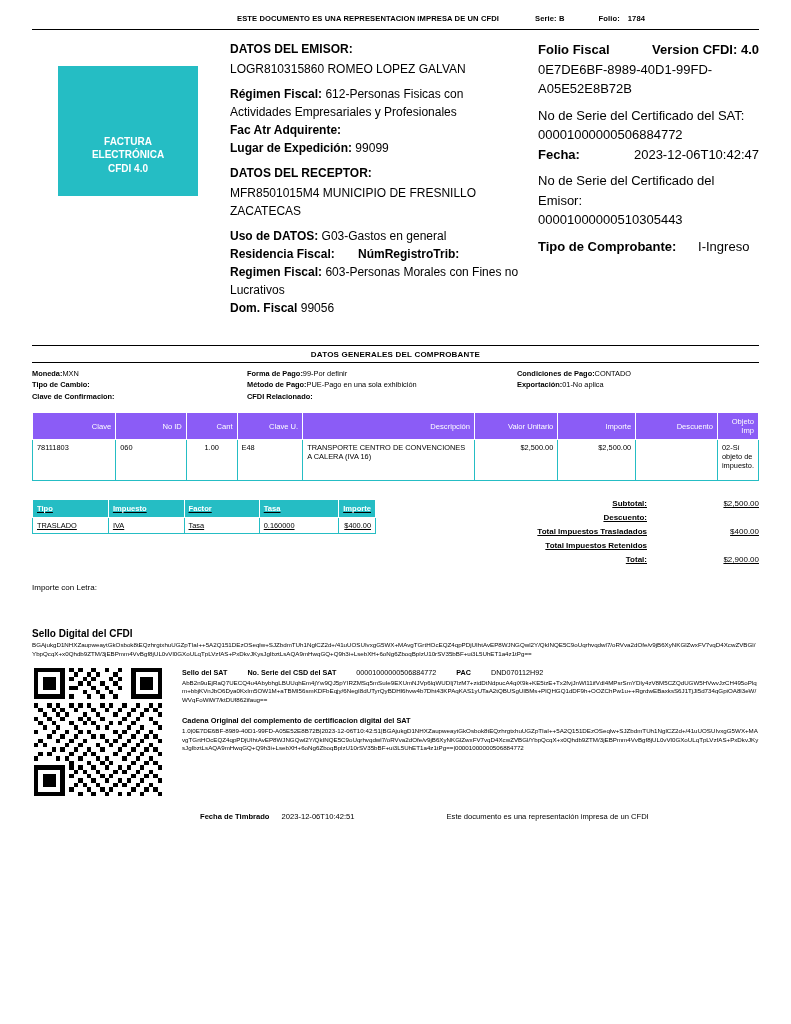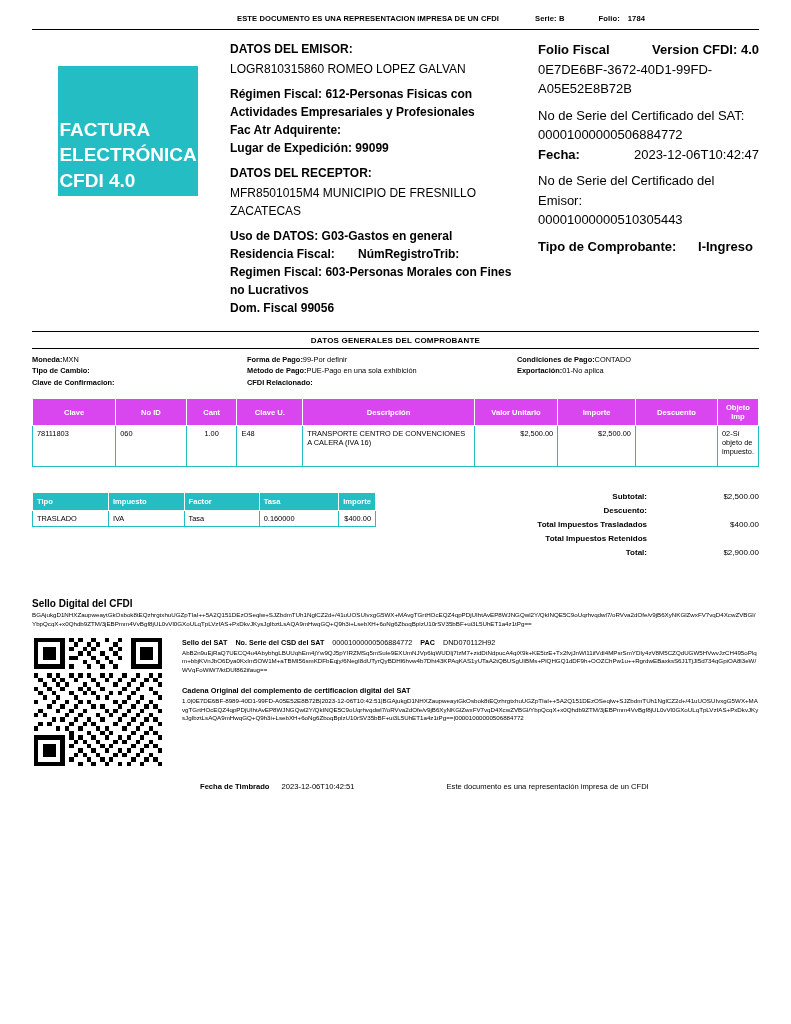--- a/index.html
+++ b/index.html
@@ -61,22 +61,23 @@
     background: #25BDC4;
     color: #ffffff;
     display: flex;
     align-items: center;
     justify-content: center;
     flex: 0 0 auto;
     margin-left: 26px;
     margin-top: 26px;
   }
   .logo-box .logo-text {
+    text-align: center;
     font-weight: bold;
-    font-size: 19px;
+    font-size: 10px;
     line-height: 1.35;
     margin-top: 48px;
   }
   .head-mid {
     flex: 0 0 auto;
     width: 290px;
     margin-left: 32px;
     font-size: 12px;
     line-height: 1.5;
   }
@@ -89,32 +90,32 @@
   .kv { margin: 0; }
   .kv .lbl { font-weight: bold; }
   .sec-title { font-weight: bold; margin-bottom: 2px; }
   .gap { height: 7px; }
   .row2 {
     display: flex;
     justify-content: space-between;
   }
   .row2 .l { font-weight: bold; }
   .row2 .r { font-weight: bold; }
-  .val { font-weight: bold; }
+  .val { font-weight: normal; }
   .mono-val { font-weight: normal; }
 
   .two-col-line {
     display: flex;
   }
   .two-col-line .c1 { width: 128px; font-weight: bold; }
   .two-col-line .c2 { font-weight: bold; }
 
   
   .band {
-    margin-top: 14px;
+    margin-top: 28px;
     border-top: 1px solid #000;
     border-bottom: 1px solid #000;
     text-align: center;
     font-weight: bold;
     font-size: 8px;
     padding: 4px 0 3px 0;
     letter-spacing: 0.2px;
   }
 
   
@@ -131,41 +132,42 @@
   .generales .lbl { font-weight: bold; }
 
   
   table {
     border-collapse: collapse;
     width: 100%;
     font-size: 7.4px;
   }
   .concept-table { margin-top: 4px; }
   .concept-table thead th {
-    background: #d946ef;
+    background: #8b5cf6;
     color: #ffffff;
-    font-weight: bold;
-    text-align: center;
+    font-weight: normal;
+    text-align: right;
     padding: 4px 4px;
     border: 1px solid #ffffff;
     font-size: 7.6px;
   }
   .concept-table tbody td {
     border: 1px solid #25BDC4;
     padding: 3px 4px;
     vertical-align: top;
     height: 34px;
   }
   .num { text-align: right; }
   .ctr { text-align: center; }
 
   
   .mid-area {
     display: flex;
-    margin-top: 25px;
+    margin-top: 18px;
+    text-decoration: underline;
   }
   .tax-wrap { width: 344px; flex: 0 0 auto; }
   .tax-table thead th {
     background: #25BDC4;
     color: #fff;
     font-weight: bold;
     text-align: left;
     padding: 4px 4px;
     border: 1px solid #ffffff;
     font-size: 7.6px;
@@ -228,21 +230,21 @@
     flex: 0 0 auto;
     margin-left: 2px;
   }
   .qr-right {
     flex: 1 1 auto;
     padding-left: 20px;
   }
   .csd-head {
     font-size: 7.2px;
     display: flex;
-    gap: 8px;
+    gap: 20px;
     font-weight: bold;
     margin-bottom: 2px;
   }
   .csd-head .nv { font-weight: normal; }
   .cadena-title {
     font-weight: bold;
     font-size: 7.4px;
     margin-top: 12px;
   }
   .cadena-body {
@@ -323,21 +325,21 @@
           <span class="lbl">Dom. Fiscal</span>
           <span class="val">99056</span>
         </div>
       </div>
 
       <div class="head-right">
         <div class="row2">
           <span class="l">Folio Fiscal</span>
           <span class="r">Version CFDI: 4.0</span>
         </div>
-        <div class="kv">0E7DE6BF-3672-40D1-99FD-A05E52E8B72B</div>
+        <div class="kv">0E7DE6BF-8989-40D1-99FD-A05E52E8B72B</div>
         <div class="gap"></div>
         <div class="kv lbl">No de Serie del Certificado del SAT:</div>
         <div class="kv">00001000000506884772</div>
         <div class="row2">
           <span class="l">Fecha:</span>
           <span class="mono-val">2023-12-06T10:42:47</span>
         </div>
         <div class="gap"></div>
         <div class="kv lbl">No de Serie del Certificado del Emisor:</div>
         <div class="kv">00001000000510305443</div>
@@ -454,20 +456,21 @@
           <span class="tlabel">Total Impuestos Retenidos</span>
           <span class="tval"></span>
         </div>
         <div class="trow">
           <span class="tlabel">Total:</span>
           <span class="tval">$2,900.00</span>
         </div>
       </div>
     </div>
 
+    <div class="letra-label">Importe con Letra:</div>
 
     <div class="seal-block">
       <div class="seal-title">Sello Digital del CFDI</div>
       <div class="seal-body">BGAjukgD1NHXZaupweaytGkOsbok8tEQzhrgtxhuUGZpTIaI++5A2Q151DEzOSeqlw+SJZbdmTUh1NglCZ2d+/41uUOSUIvxgG5WX+MAvgTGrtHOcEQZ4qpPDjUIhtAvEP8WJNGQwl2Y/QkINQE5C9oUqrhvqdwl7/oRVva2dOfe/v9jB6XyNKGlZwxFV7vqD4XcwZVBGl/YbpQcqX+x0Qhdb9ZTM/3jEBPmm4VvBgf8jUL0vVl0GXoULqTpLVzfAS+PxDkvJKysJgIbztLsAQA9mHwqGQ+Q9h3i+LsebXH+6oNg6ZboqBplzU10rSV35bBF+ui3L5UhET1a4z1tPg==</div>
     </div>
 
     <div class="qr-row">
       <div class="qr">
         <svg width="128" height="128" viewBox="0 0 29 29" shape-rendering="crispEdges" aria-hidden="true">
           <rect width="29" height="29" fill="#ffffff"></rect>

